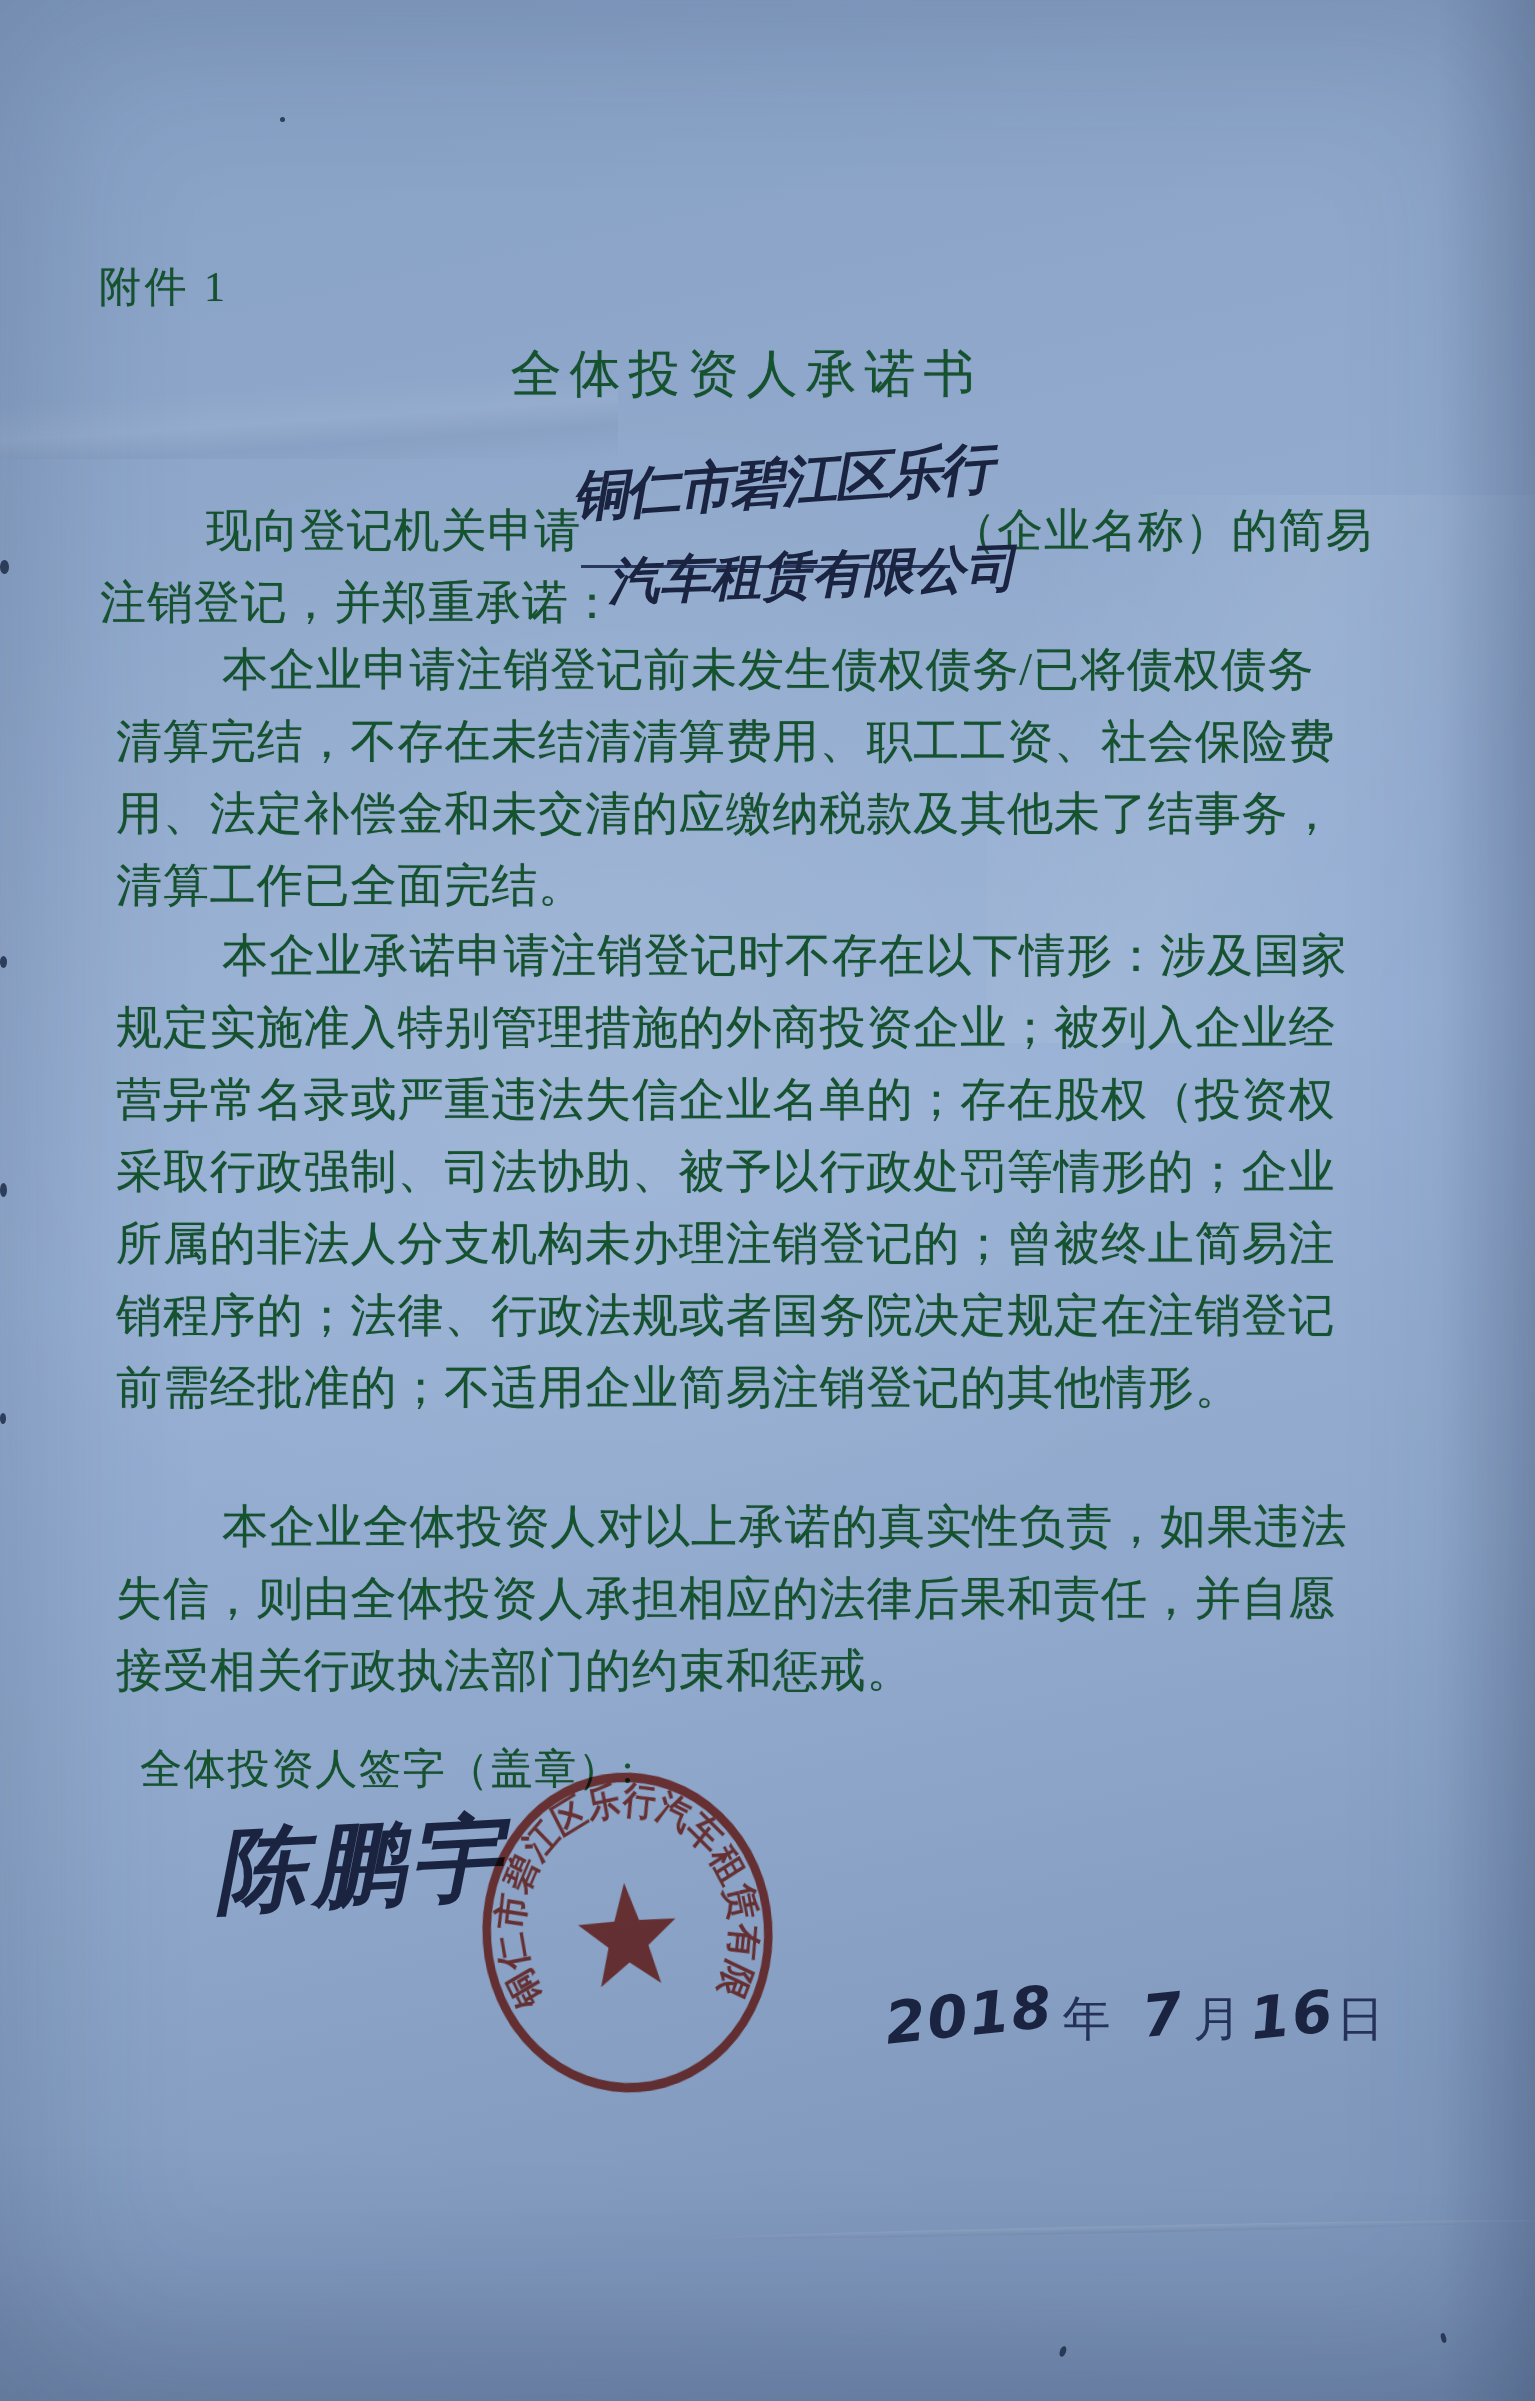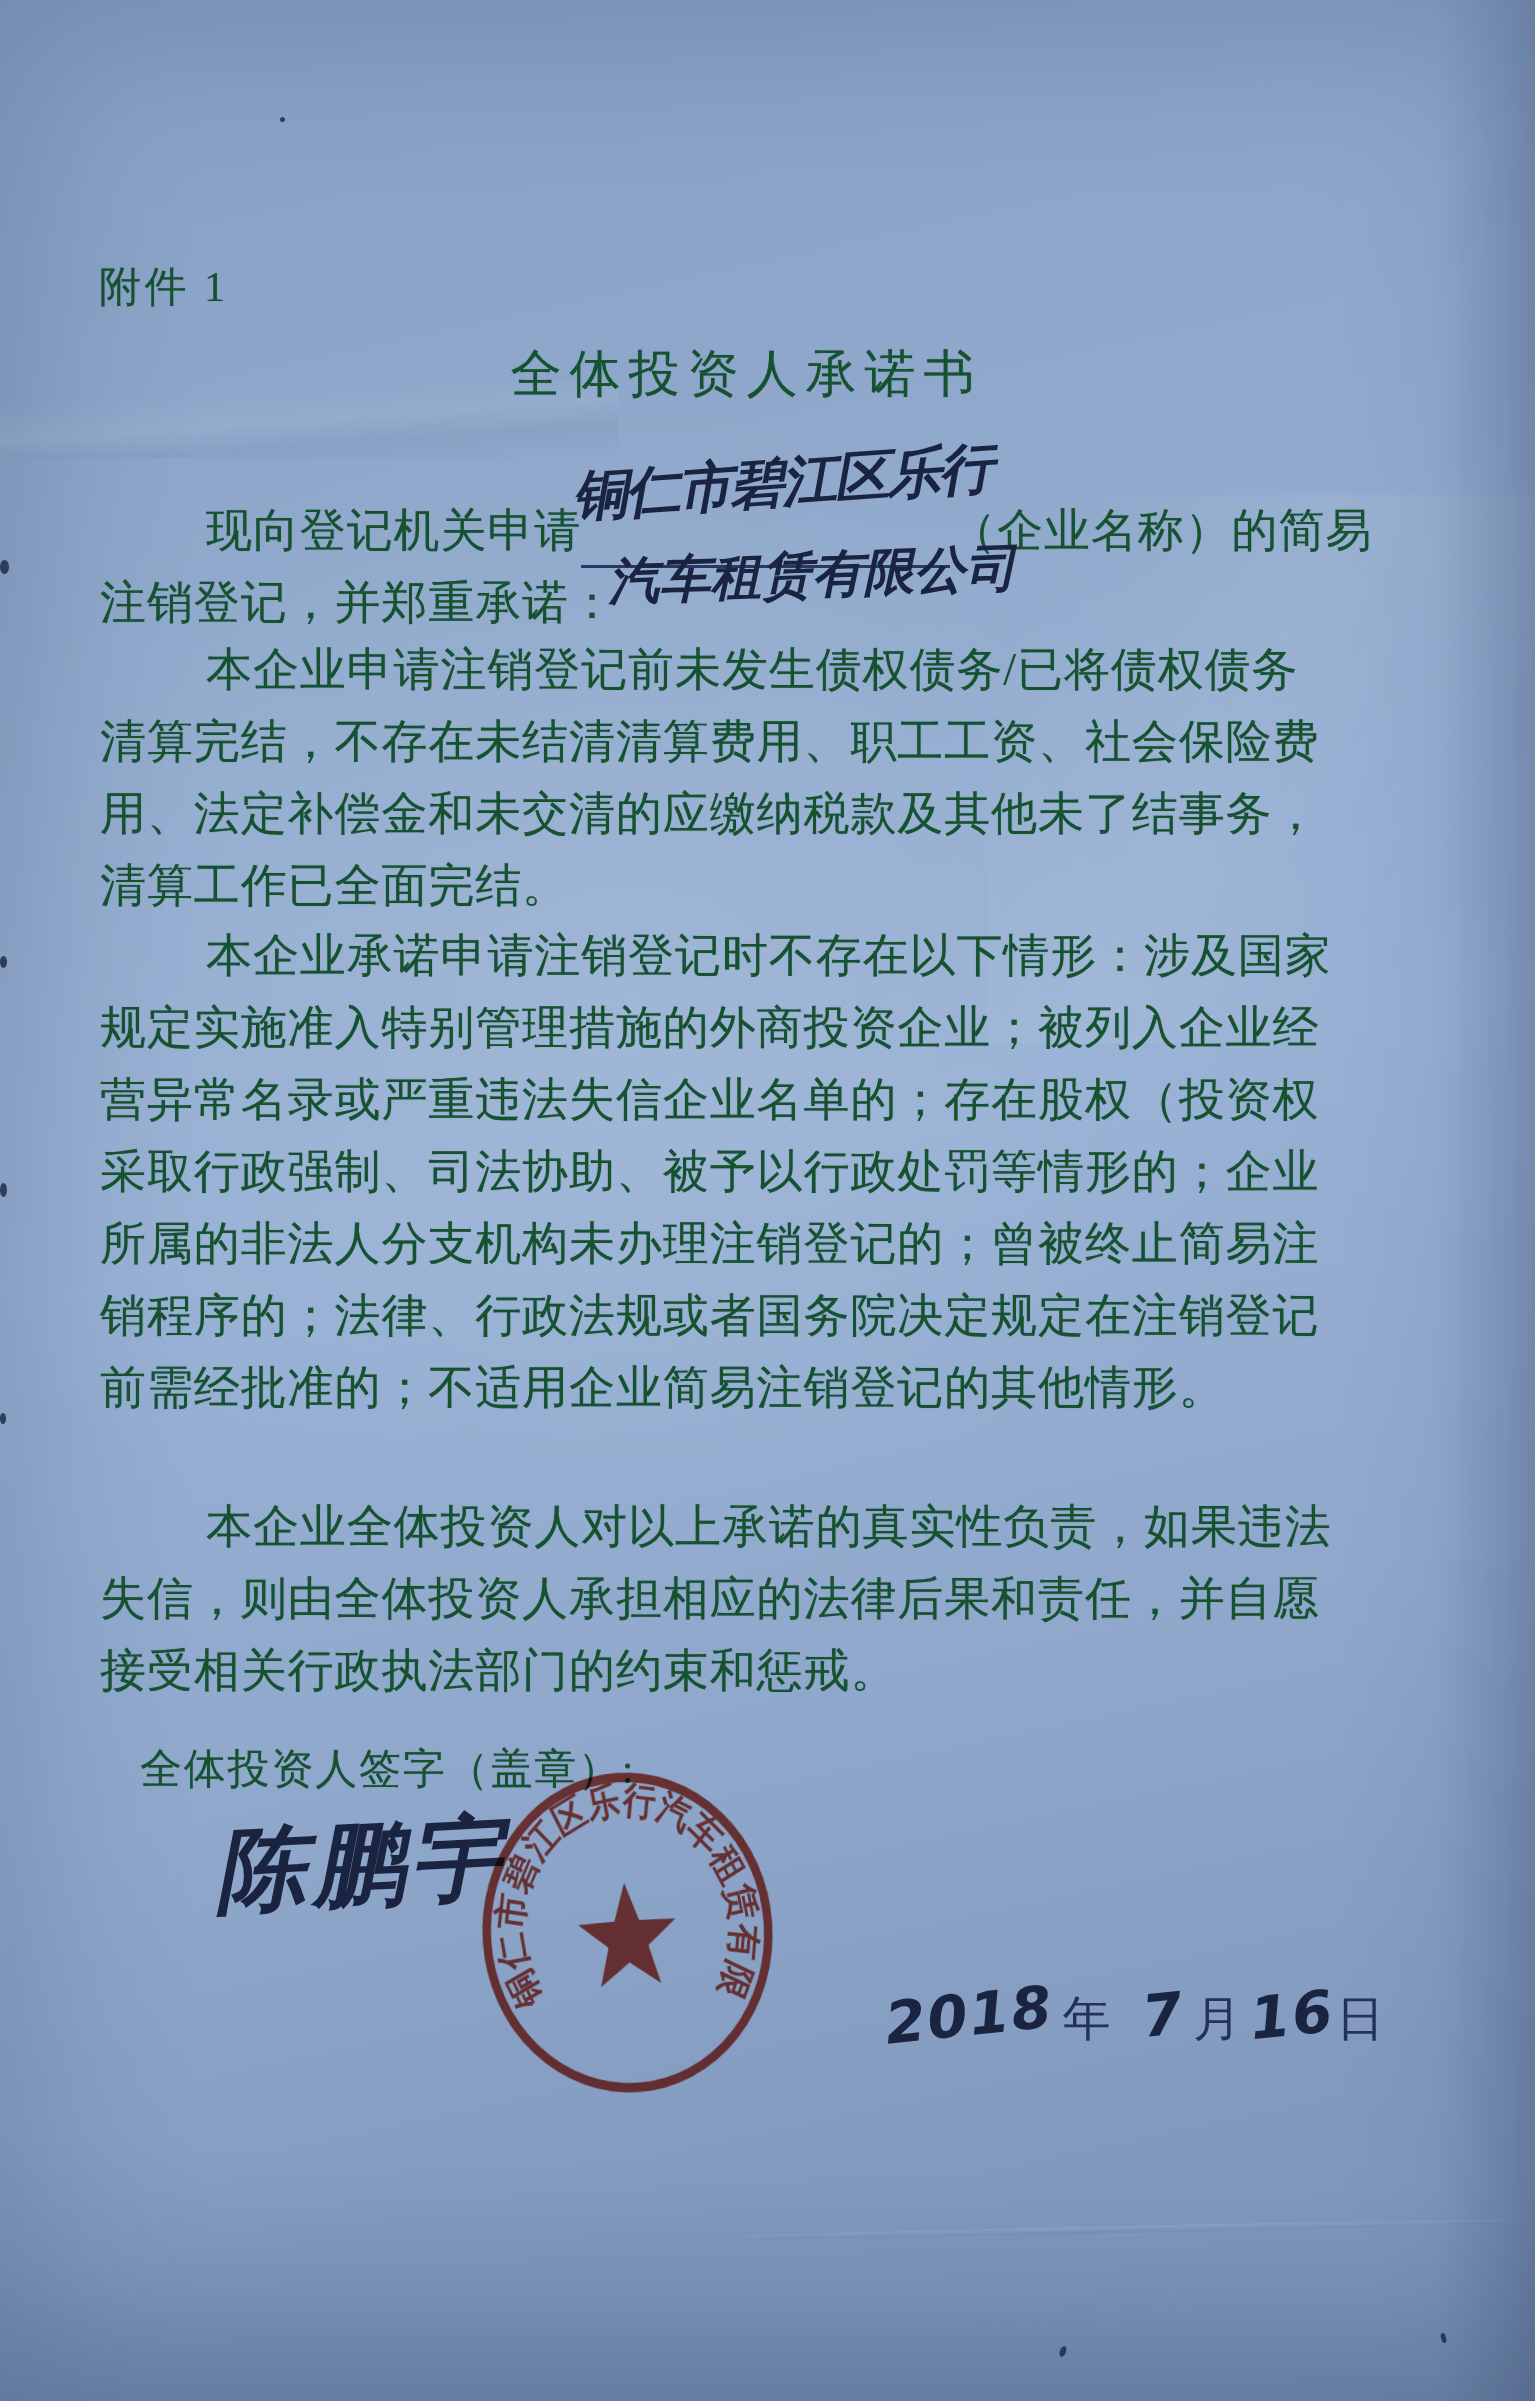--- a/index.html
+++ b/index.html
@@ -29,21 +29,21 @@
   .print{position:absolute;color:#14532d;white-space:nowrap;
     text-shadow:0 0 0.9px rgba(36,50,89,.45);}
   .att{left:99px;top:259px;font-size:42px;letter-spacing:3.5px;}
   .title{left:0;top:340px;width:1493px;text-align:center;font-size:51px;letter-spacing:8px;}
   .pline{font-size:46px;letter-spacing:0.9px;height:72px;line-height:72px;}
   .indent{padding-left:106px;}
   .p1row{left:206px;top:491px;display:flex;align-items:flex-end;}
   .p1row .seg{font-size:46px;letter-spacing:0.9px;line-height:74px;}
   .blank-line{width:369px;border-bottom:3.5px solid #2a3861;height:74px;position:relative;}
   .p1l2{left:100px;top:567px;}
-  .block{position:absolute;}
+  .block{position:absolute;margin-left:16px;}
   .b2{left:100px;top:634px;}
   .b3{left:100px;top:920px;}
   .b4{left:100px;top:1491px;}
   .siglabel{left:140px;top:1733px;font-size:42px;letter-spacing:1.8px;margin-top:8px;}
 
   
   .hand{position:absolute;color:#1a2440;white-space:nowrap;
     font-family:"DejaVu Sans","Liberation Sans",sans-serif;font-style:italic;font-weight:bold;}
   .hw-co1{left:572px;top:446px;font-size:55px;letter-spacing:-2.6px;transform:rotate(-4deg);}
   .hw-co2{left:608px;top:541px;font-size:51px;letter-spacing:0px;transform:rotate(-2deg);}

